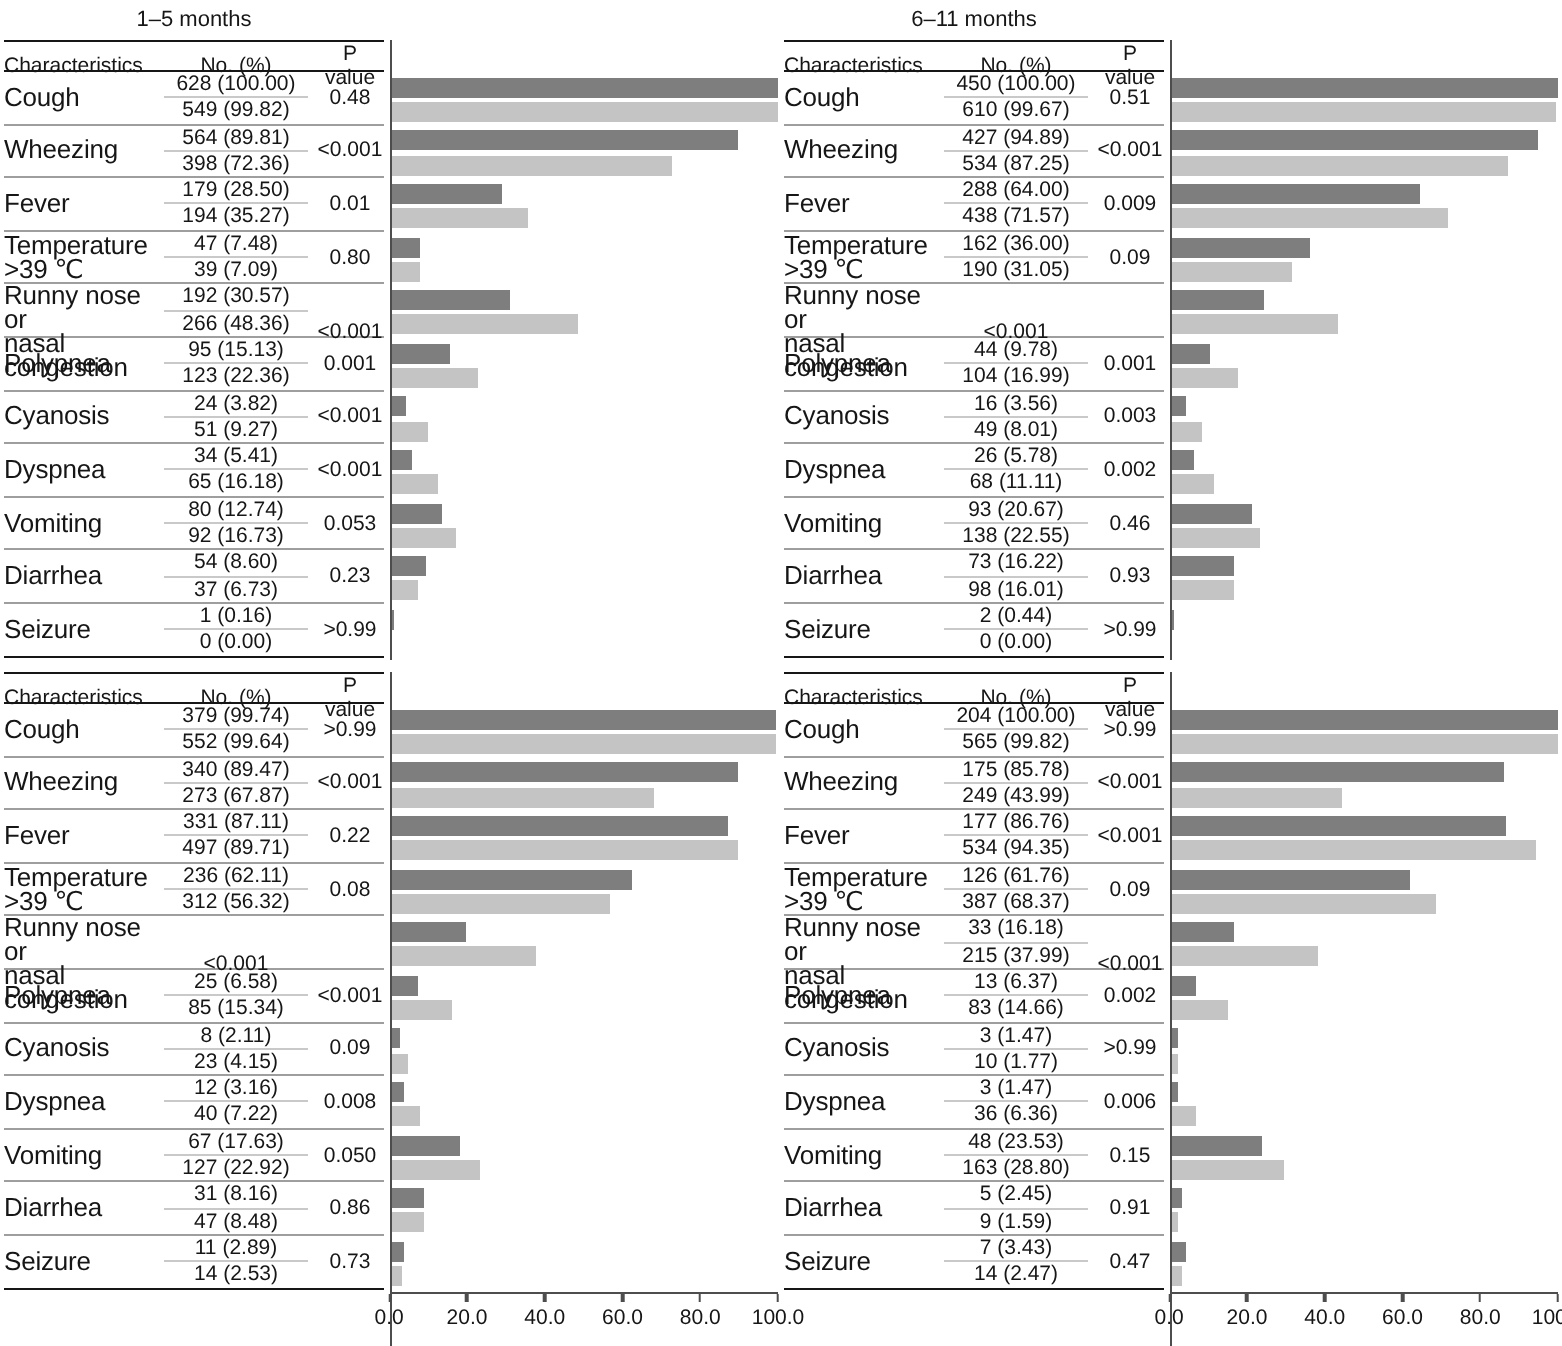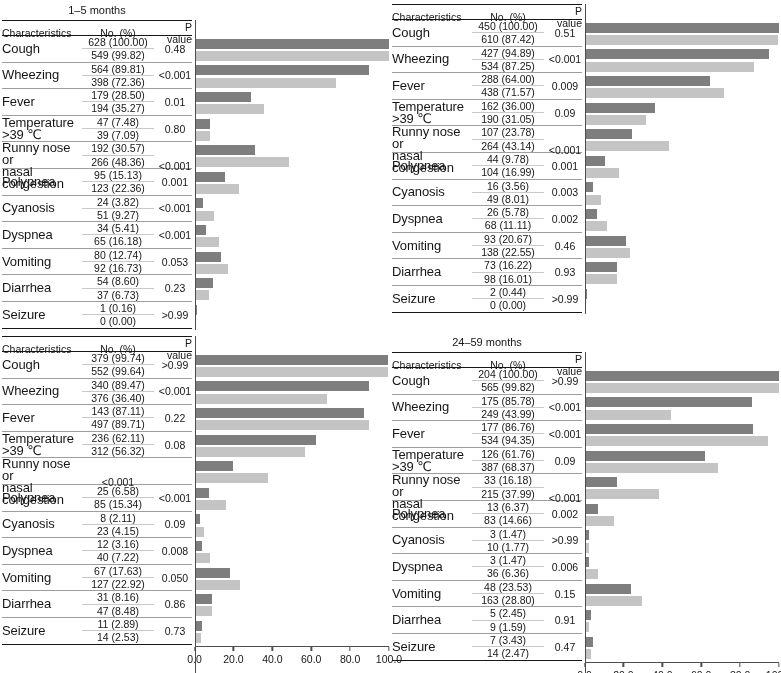--- a/index.html
+++ b/index.html
@@ -24,21 +24,21 @@
   .ctable {
     width:190px; flex:none; box-sizing:border-box;
     border-top:1.3px solid #161616; border-bottom:1.3px solid #161616;
   }
   .t-header {
     display:grid; grid-template-columns:76px 80px 34px; height:14px;
     align-items:center; border-bottom:1.3px solid #161616; font-size:10.5px;
   }
   .th-c { text-align:left; }
   .th-n { text-align:center; }
-  .th-p { text-align:right; }
+  .th-p { text-align:center; }
   .t-group {
     display:grid; grid-template-columns:76px 80px 34px; height:25.6px;
     border-bottom:1px solid #9e9e9e;
   }
   .t-group:last-child { border-bottom:none; }
   .t-label {
     font-size:13px; line-height:12px; display:flex; align-items:center;
     white-space:pre-line; letter-spacing:-0.1px;
   }
   .t-values { padding:0 4px; }
@@ -224,32 +224,33 @@
               <div class="bar" style="width: 6.73%; background: rgb(196, 196, 196);"></div>
             </div>
             <div class="c-group">
               <div class="bar" style="width: 0.16%; background: rgb(126, 126, 126);"></div>
               <div class="bar" style="width: 0%; background: rgb(196, 196, 196);"></div>
             </div>
           </div>
         </div>
       </div>
       <div class="panel">
+        <div class="panel-title">6–11 months</div>
         <div class="panel-body">
           <div class="ctable">
             <div class="t-header">
               <div class="th-c">Characteristics</div>
               <div class="th-n">No. (%)</div>
               <div class="th-p">P value</div>
             </div>
             <div class="t-group">
               <div class="t-label">Cough</div>
               <div class="t-values">
                 <div class="t-v t-v1">450 (100.00)</div>
-                <div class="t-v t-v2">610 (87.42)</div>
+                <div class="t-v t-v2">610 (99.67)</div>
               </div>
               <div class="t-p">0.51</div>
             </div>
             <div class="t-group">
               <div class="t-label">Wheezing</div>
               <div class="t-values">
                 <div class="t-v t-v1">427 (94.89)</div>
                 <div class="t-v t-v2">534 (87.25)</div>
               </div>
               <div class="t-p">&lt;0.001</div>
@@ -267,24 +268,20 @@
 &gt;39 ℃</div>
               <div class="t-values">
                 <div class="t-v t-v1">162 (36.00)</div>
                 <div class="t-v t-v2">190 (31.05)</div>
               </div>
               <div class="t-p">0.09</div>
             </div>
             <div class="t-group">
               <div class="t-label">Runny nose or
 nasal congestion</div>
-              <div class="t-values">
-                <div class="t-v t-v1">107 (23.78)</div>
-                <div class="t-v t-v2">264 (43.14)</div>
-              </div>
               <div class="t-p">&lt;0.001</div>
             </div>
             <div class="t-group">
               <div class="t-label">Polypnea</div>
               <div class="t-values">
                 <div class="t-v t-v1">44 (9.78)</div>
                 <div class="t-v t-v2">104 (16.99)</div>
               </div>
               <div class="t-p">0.001</div>
             </div>
@@ -391,28 +388,28 @@
               <div class="t-values">
                 <div class="t-v t-v1">379 (99.74)</div>
                 <div class="t-v t-v2">552 (99.64)</div>
               </div>
               <div class="t-p">&gt;0.99</div>
             </div>
             <div class="t-group">
               <div class="t-label">Wheezing</div>
               <div class="t-values">
                 <div class="t-v t-v1">340 (89.47)</div>
-                <div class="t-v t-v2">376 (36.40)</div>
+                <div class="t-v t-v2">273 (67.87)</div>
               </div>
               <div class="t-p">&lt;0.001</div>
             </div>
             <div class="t-group">
               <div class="t-label">Fever</div>
               <div class="t-values">
-                <div class="t-v t-v1">143 (87.11)</div>
+                <div class="t-v t-v1">331 (87.11)</div>
                 <div class="t-v t-v2">497 (89.71)</div>
               </div>
               <div class="t-p">0.22</div>
             </div>
             <div class="t-group">
               <div class="t-label">Temperature
 &gt;39 ℃</div>
               <div class="t-values">
                 <div class="t-v t-v1">236 (62.11)</div>
                 <div class="t-v t-v2">312 (56.32)</div>
@@ -530,21 +527,20 @@
               <div class="tick-label" style="left: 60%;">60.0</div>
               <div class="tick" style="left: 80%; background: rgb(77, 77, 77);"></div>
               <div class="tick-label" style="left: 80%;">80.0</div>
               <div class="tick" style="left: 100%; background: rgb(77, 77, 77);"></div>
               <div class="tick-label" style="left: 100%;">100.0</div>
             </div>
           </div>
         </div>
       </div>
       <div class="panel">
-        <div class="panel-title">24–59 months</div>
         <div class="panel-body">
           <div class="ctable">
             <div class="t-header">
               <div class="th-c">Characteristics</div>
               <div class="th-n">No. (%)</div>
               <div class="th-p">P value</div>
             </div>
             <div class="t-group">
               <div class="t-label">Cough</div>
               <div class="t-values">

